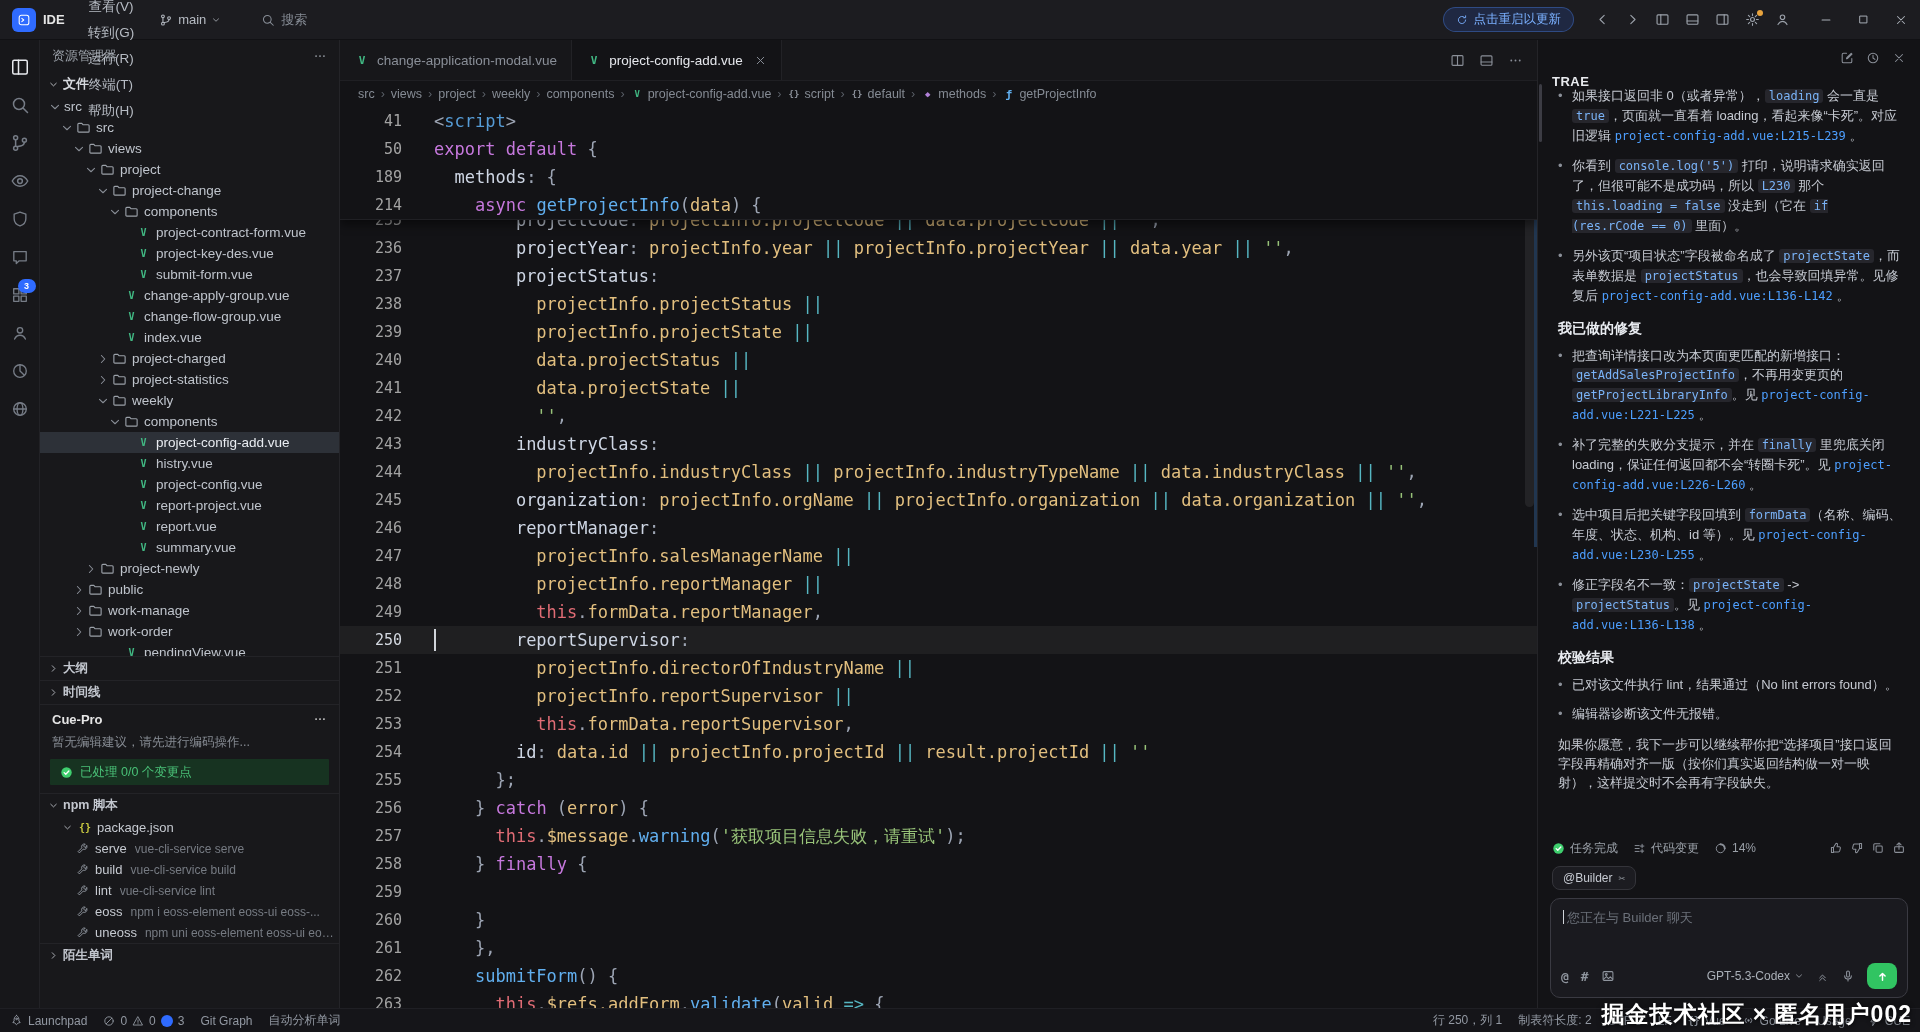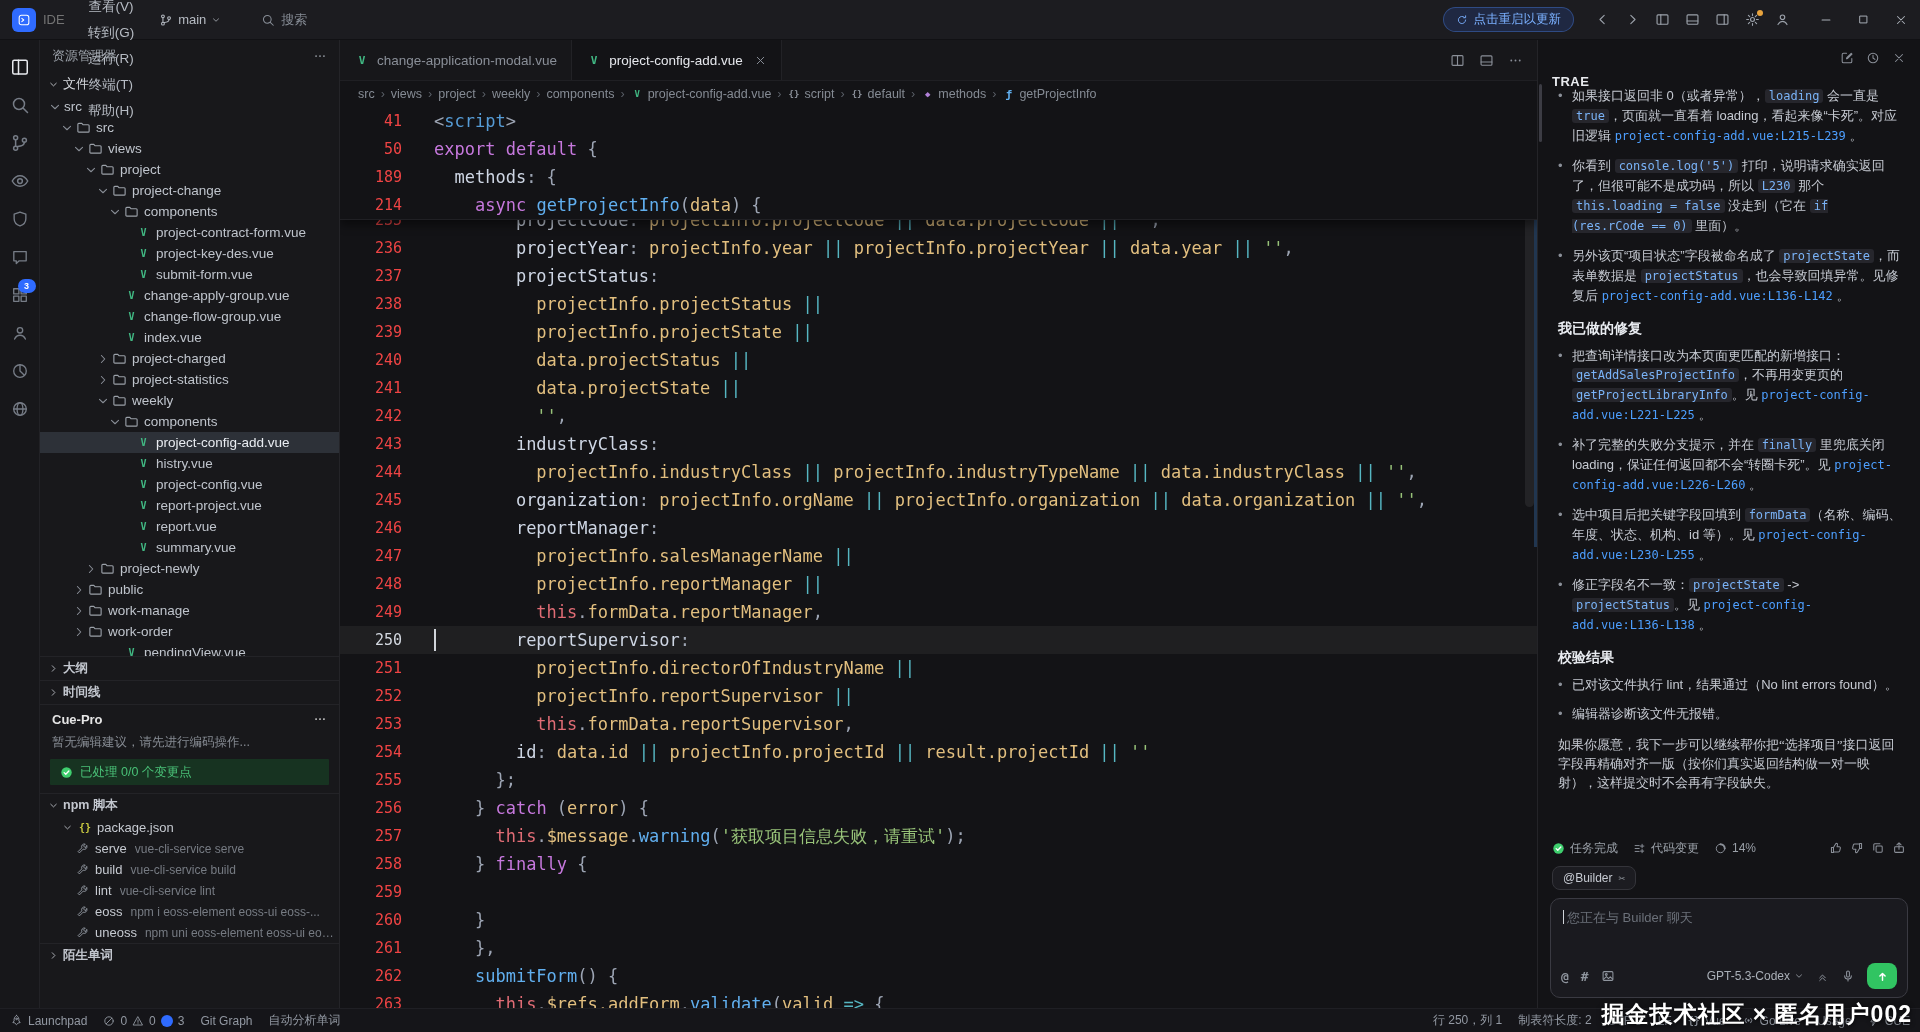--- a/index.html
+++ b/index.html
@@ -13,21 +13,21 @@
   .ic svg .ws{stroke:#fff;}
   .tic{font-family:"DejaVu Sans Mono",monospace;font-size:11px;font-weight:bold;display:inline-flex;align-items:center;justify-content:center;}
   .s10{width:10px;height:10px}.s11{width:11px;height:11px}.s12{width:12px;height:12px}.s13{width:13px;height:13px}
   .s14{width:14px;height:14px}.s15{width:15px;height:15px}.s18{width:18px;height:18px}.s20{width:20px;height:20px}
   .c-green{color:#3fcf6e}
 
   
   .titlebar{position:absolute;top:0;left:0;right:0;height:40px;background:#1c1c20;border-bottom:1px solid #111114;
     display:flex;align-items:center;padding:0 12px;box-sizing:border-box;z-index:20;}
   .logo{width:24px;height:24px;border-radius:6px;background:#2f6bff;display:flex;align-items:center;justify-content:center;margin-right:7px;}
-  .logotext{font-size:13px;color:#737373;margin-right:14px;font-weight:400;}
+  .logotext{font-size:13px;color:#e5e5e5;margin-right:14px;font-weight:700;}
   .menubar{display:flex;align-items:center;flex-direction:column;}
   .menu-item{padding:0 9px;height:26px;line-height:26px;font-size:13.5px;color:#b6bbc3;border-radius:5px;cursor:default;}
   .branch{display:flex;align-items:center;gap:5px;margin-left:16px;color:#b6bbc3;font-size:13px;}
   .tsearch{display:flex;align-items:center;gap:6px;margin-left:40px;color:#878d96;font-size:13px;}
   .tright{margin-left:auto;display:flex;align-items:center;gap:15px;color:#9ba1aa;}
   .pill{display:flex;align-items:center;gap:6px;padding:3px 12px;border-radius:20px;background:rgba(47,107,246,.16);
     border:1px solid rgba(77,139,255,.35);color:#7ab0ff;font-size:12.5px;margin-right:6px;}
   .tbtn{position:relative;display:inline-flex;}
   .dotbadge{position:absolute;top:-2px;right:-3px;width:6px;height:6px;border-radius:50%;background:#e8a33d;}
   .winctl{display:flex;align-items:center;gap:24px;margin-left:14px;color:#aab0b8;}
@@ -37,21 +37,21 @@
     display:flex;flex-direction:column;align-items:center;padding-top:8px;box-sizing:border-box;z-index:5;}
   .aitem{width:40px;height:38px;display:flex;align-items:center;justify-content:center;color:#767c86;position:relative;}
   .aitem.on{color:#e8eaee;}
   .abadge{position:absolute;top:3px;right:4px;min-width:14px;height:14px;border-radius:7px;background:#2f6bff;color:#fff;
     font-size:9px;line-height:14px;text-align:center;padding:0 2px;font-weight:bold;}
 
   
   .sidebar{position:absolute;top:40px;left:40px;width:300px;bottom:24px;background:#18181b;border-right:1px solid #242428;
     box-sizing:border-box;overflow:hidden;z-index:4;font-size:13px;}
   .sb-head{height:32px;display:flex;align-items:center;justify-content:space-between;padding:0 12px;color:#9aa0a8;font-size:13px;}
-  .sb-files-head{height:24px;display:flex;align-items:center;gap:4px;padding-left:8px;font-weight:400;font-size:13px;color:#d6d9de;}
+  .sb-files-head{height:24px;display:flex;align-items:center;gap:4px;padding-left:8px;font-weight:700;font-size:13px;color:#d6d9de;}
   .ftree{height:560px;overflow:hidden;}
   .trow{height:21px;display:flex;align-items:center;color:#bfc4cc;font-size:13.5px;white-space:nowrap;cursor:default;}
   .trow.sel{background:#2d3138;color:#e9ecf1;}
   .tchev{width:14px;height:14px;color:#8a8f98;margin-right:2px;flex:none;}
   .tfold{width:15px;height:15px;color:#9aa0a8;margin-right:5px;}
   .tvue{width:15px;height:15px;color:#41b883;font-size:10px;margin-right:5px;}
   .tlabel2{overflow:hidden;text-overflow:ellipsis;}
   .sb-sect{height:23px;display:flex;align-items:center;gap:4px;padding-left:8px;border-top:1px solid #232327;
     font-weight:700;font-size:12.5px;color:#c3c7cf;}
   .cue-head{height:28px;display:flex;align-items:center;justify-content:space-between;padding:0 12px;border-top:1px solid #232327;
@@ -79,21 +79,21 @@
   .bcrumb{height:26px;display:flex;align-items:center;gap:6px;padding-left:18px;font-size:12.5px;color:#858b94;background:#131316;}
   .bsep{color:#5b6068;}
   .bitem{display:flex;align-items:center;gap:4px;}
   .bic{width:13px;height:13px;font-size:9px;color:#8a8f98;}
   .bic.vue{color:#41b883;font-size:9px;}
   .bic.method{color:#b180d7;font-size:9px;}
   .bic.fnic{color:#61afef;font-size:11px;}
   .codewrap{position:relative;flex:1;overflow:hidden;background:#131316;}
   .line{display:flex;height:28px;position:relative;}
   .line.cur{background:rgba(255,255,255,.05);}
-  .gut{width:84px;padding-right:22px;box-sizing:border-box;text-align:right;color:#ef4444;
+  .gut{width:84px;padding-right:22px;box-sizing:border-box;text-align:right;color:#a3a3a3;
     font:15px/28px "DejaVu Sans Mono",monospace;flex:none;}
   .line.cur .gut{color:#d3d8e0;}
   .code{white-space:pre;font:17px/28px "DejaVu Sans Mono",monospace;padding-left:10px;color:#abb2bf;}
   .caret{position:absolute;left:94px;top:3px;width:2px;height:22px;background:#d0d4da;}
   .sticky{position:relative;box-shadow:0 5px 9px rgba(0,0,0,.45);border-bottom:1px solid #202024;background:#131316;z-index:3;}
   .partial{height:14px;overflow:hidden;opacity:.85;}
   .tk-k{color:#c678dd}.tk-f{color:#61afef}.tk-i{color:#e2bf7f}.tk-p{color:#9da5b4}.tk-o{color:#56b6c2}
   .tk-s{color:#98c379}.tk-key{color:#ced6e4}.tk-th{color:#e06c75}.tk-b{color:#d19a66}.tk-tg{color:#569cd6}
   .ovruler{position:absolute;right:0;top:0;width:3px;height:440px;background:rgba(77,159,255,.25);}
   .sbthumb{position:absolute;right:3px;top:10px;width:9px;height:390px;background:rgba(255,255,255,.07);border-radius:5px;}
@@ -102,21 +102,21 @@
   .trae{position:absolute;top:40px;right:0;width:383px;bottom:24px;background:#131316;border-left:1px solid #242428;
     box-sizing:border-box;display:flex;flex-direction:column;z-index:6;}
   .trae-head{height:36px;display:flex;align-items:center;padding:0 14px;gap:12px;}
   .trae-title{font-size:13px;font-weight:700;color:#e8eaee;letter-spacing:.5px;margin-right:auto;margin-top:46px;}
   .thbtn{color:#8a8f98;}
   .chat{flex:1;overflow:hidden;position:relative;padding:10px 16px 6px 20px;font-size:13px;line-height:19px;color:#c6cad2;}
   .chat-sb{position:absolute;left:1px;top:8px;width:3px;height:58px;background:#3c3c44;border-radius:2px;}
   .cbullet{display:flex;margin:0 0 10px;}
   .cdot{width:14px;flex:none;color:#8a8f98;}
   .cbody{flex:1;}
-  .cpara{margin:12px 0 12px;font-family:Liberation Serif, serif;}
+  .cpara{margin:12px 0 12px;}
   .chead{font-size:14px;font-weight:700;color:#e9ecf1;margin:13px 0 8px;}
   .ccode{font-family:"DejaVu Sans Mono",monospace;font-size:12px;color:#7ab3f7;background:#26262c;border-radius:3px;padding:0 4px;}
   .clink{font-family:"DejaVu Sans Mono",monospace;font-size:12px;color:#4d9fff;cursor:pointer;}
   .trae-foot{height:32px;display:flex;align-items:center;gap:7px;padding:0 14px;font-size:12px;color:#9aa0a8;}
   .tfgroup{display:flex;align-items:center;gap:5px;margin-right:8px;}
   .spacer{flex:1;}
   .tficon{color:#8a8f98;}
   .chiprow{padding:2px 14px 6px;}
   .chip{display:inline-flex;align-items:center;gap:6px;padding:4px 10px;border:1px solid #34343a;border-radius:8px;
     font-size:12px;color:#c6cad2;background:#1c1c21;}

